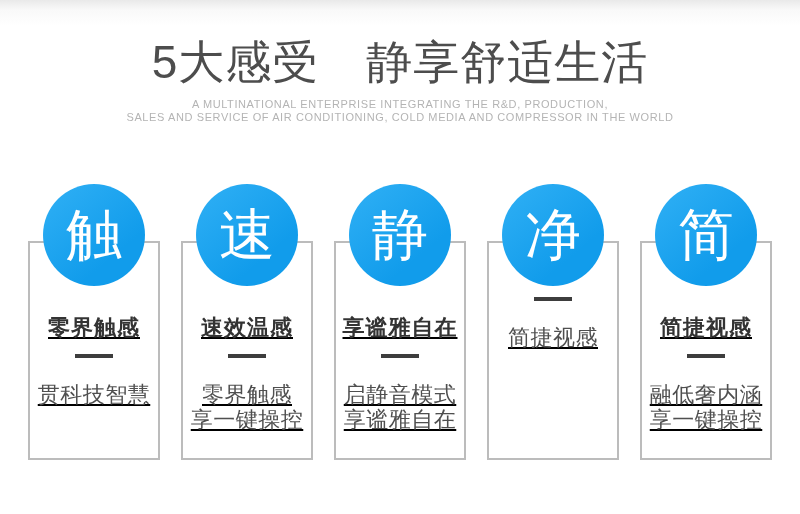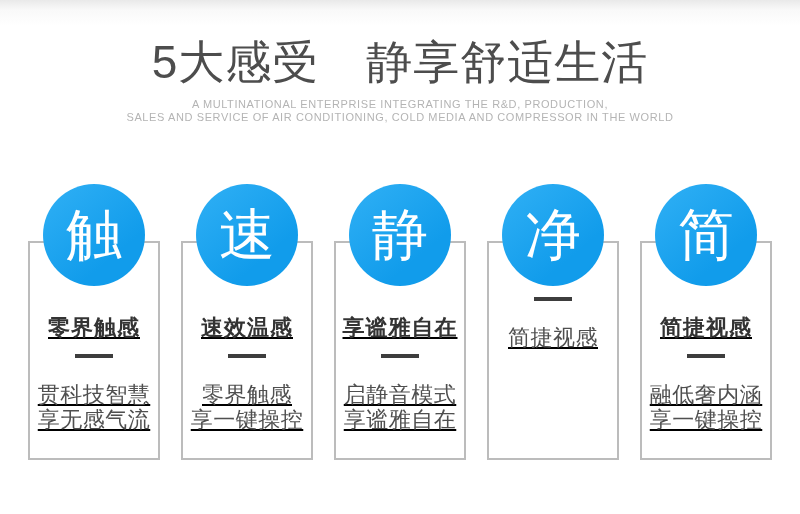--- a/index.html
+++ b/index.html
@@ -97,21 +97,20 @@
   <div class="features">
 
     <div class="feature">
       <div class="card-box"></div>
       <div class="circle">触</div>
       <div class="content">
         <div class="heading">零界触感</div>
         <div class="divider"></div>
         <div class="desc">
           <div>贯科技智慧</div>
-          <div>享无感气流</div>
         </div>
       </div>
     </div>
 
     <div class="feature">
       <div class="card-box"></div>
       <div class="circle">速</div>
       <div class="content">
         <div class="heading">速效温感</div>
         <div class="divider"></div>

